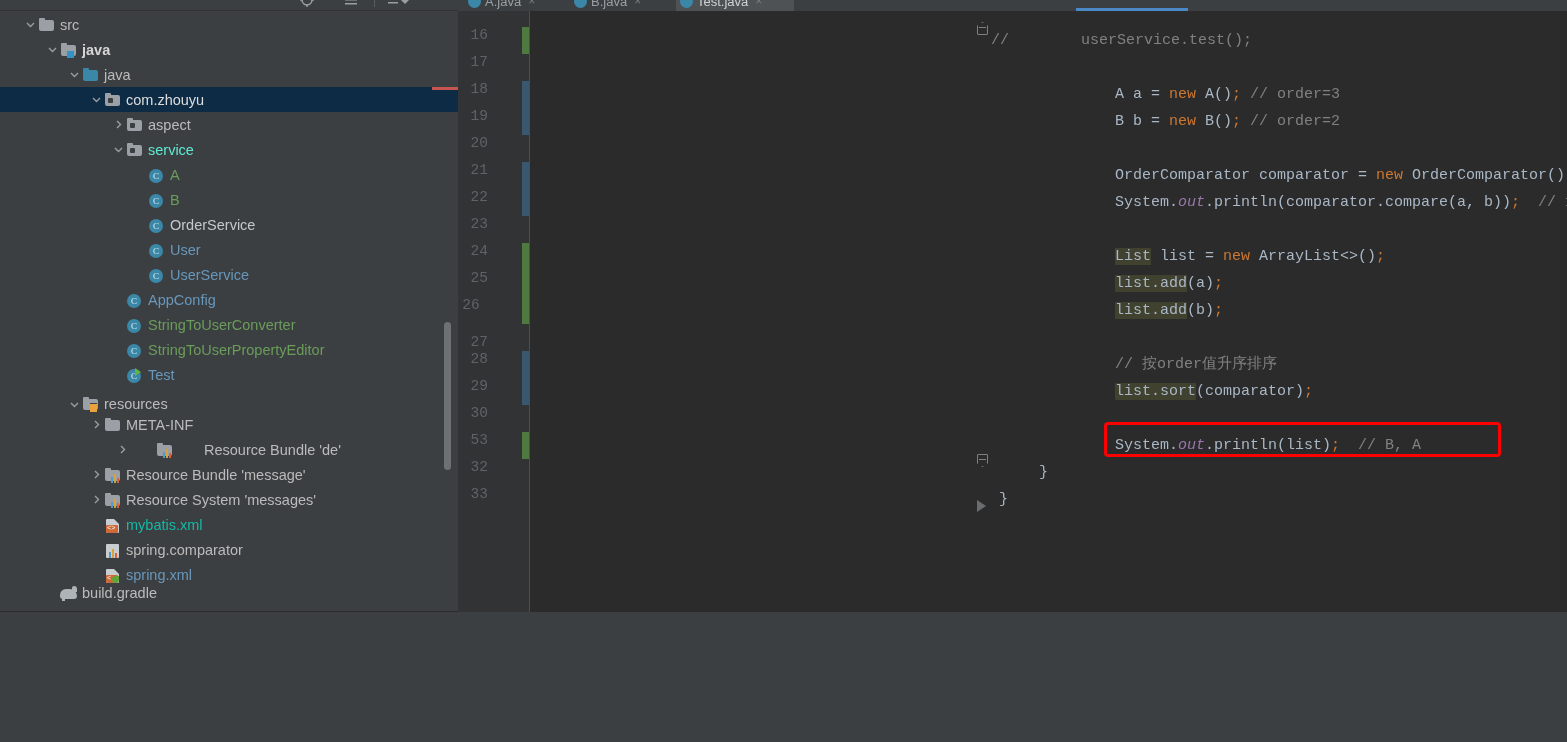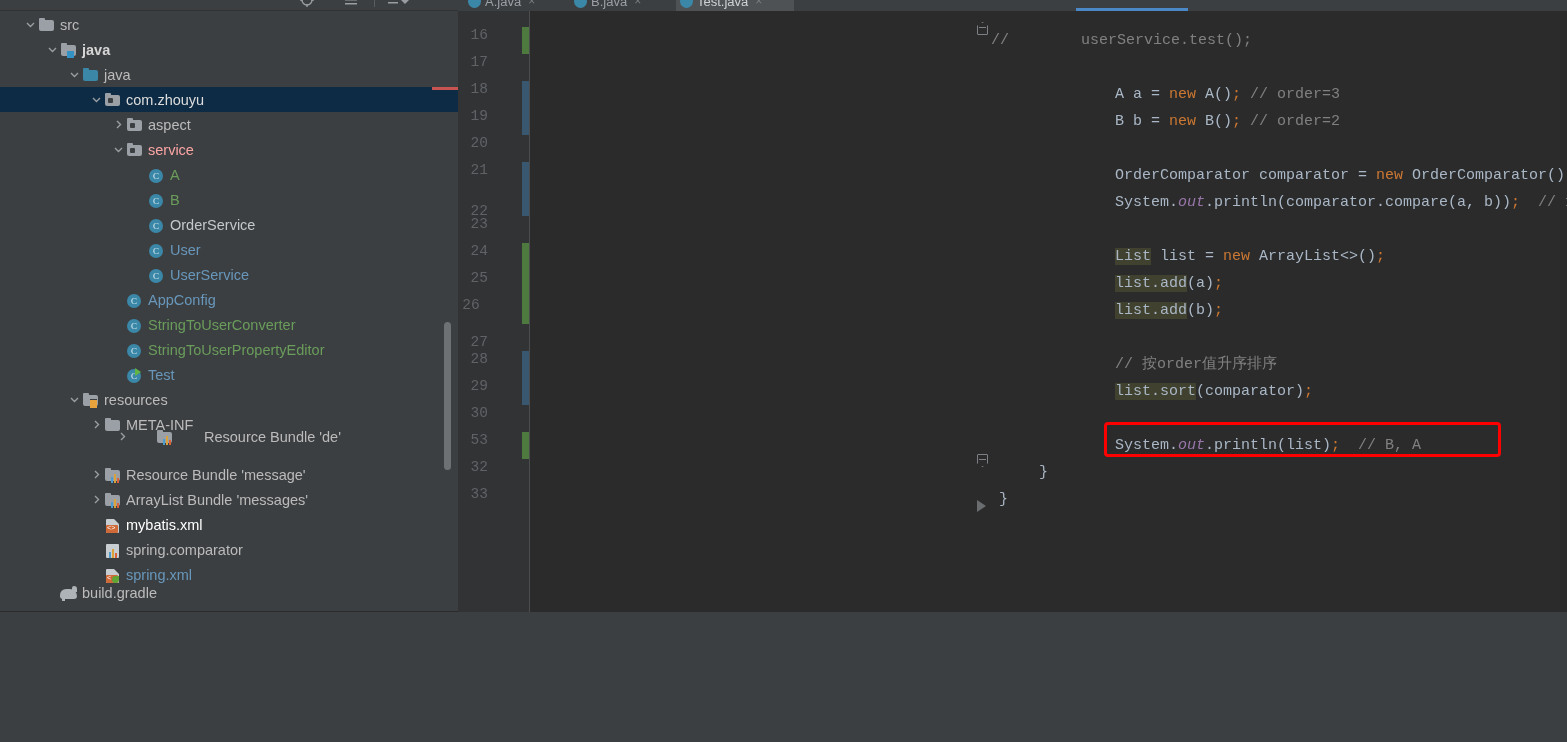--- a/index.html
+++ b/index.html
@@ -255,21 +255,21 @@
         <div class="tree-row" style="top: 137px;">
           <span style="display:inline-block;width:110px"></span>
           <span class="tw">
             <svg width="9" height="9" viewBox="0 0 9 9">
               <path d="M1 3l3.5 3.5L8 3" fill="none" stroke="currentColor" stroke-width="1.4"></path>
             </svg>
           </span>
           <span class="ficon">
             <span class="fold-pkg"></span>
           </span>
-          <span class="lbl" style="color:#fca5a5">service</span>
+          <span class="lbl" style="color:#5eead4">service</span>
         </div>
         <div class="tree-row" style="top: 162px;">
           <span style="display:inline-block;width:132px"></span>
           <span class="tw empty"></span>
           <span class="ficon">
             <span class="cls">C</span>
           </span>
           <span class="lbl" style="color:#6a9c5b">A</span>
         </div>
         <div class="tree-row" style="top: 187px;">
@@ -330,21 +330,21 @@
         </div>
         <div class="tree-row" style="top: 362px;">
           <span style="display:inline-block;width:110px"></span>
           <span class="tw empty"></span>
           <span class="ficon">
             <span class="cls">C</span>
             <span class="runbadge"></span>
           </span>
           <span class="lbl" style="color:#6897bb">Test</span>
         </div>
-        <div class="tree-row" style="top: 387px;">
+        <div class="tree-row" style="top: 387px; align-items: flex-end;">
           <span style="display:inline-block;width:66px"></span>
           <span class="tw">
             <svg width="9" height="9" viewBox="0 0 9 9">
               <path d="M1 3l3.5 3.5L8 3" fill="none" stroke="currentColor" stroke-width="1.4"></path>
             </svg>
           </span>
           <span class="ficon">
             <span class="fold-gray"></span>
             <span class="fold-resbadge"></span>
           </span>
@@ -355,21 +355,21 @@
           <span class="tw">
             <svg width="9" height="9" viewBox="0 0 9 9">
               <path d="M3 1l3.5 3.5L3 8" fill="none" stroke="currentColor" stroke-width="1.4"></path>
             </svg>
           </span>
           <span class="ficon">
             <span class="fold-gray"></span>
           </span>
           <span class="lbl" style="color:#bbbbbb">META-INF</span>
         </div>
-        <div class="tree-row" style="top: 424px; gap: 26px;">
+        <div class="tree-row" style="top: 437px; gap: 26px;">
           <span style="display:inline-block;width:88px"></span>
           <span class="tw">
             <svg width="9" height="9" viewBox="0 0 9 9">
               <path d="M3 1l3.5 3.5L3 8" fill="none" stroke="currentColor" stroke-width="1.4"></path>
             </svg>
           </span>
           <span class="ficon">
             <span class="fold-gray"></span>
             <span class="fold-bundlebadge">
               <span class="bb1"></span>
@@ -404,32 +404,32 @@
             </svg>
           </span>
           <span class="ficon">
             <span class="fold-gray"></span>
             <span class="fold-bundlebadge">
               <span class="bb1"></span>
               <span class="bb2"></span>
               <span class="bb3"></span>
             </span>
           </span>
-          <span class="lbl" style="color:#bbbbbb">ArrayList Bundle 'messages'</span>
+          <span class="lbl" style="color:#bbbbbb">Resource System 'messages'</span>
         </div>
         <div class="tree-row" style="top: 512px;">
           <span style="display:inline-block;width:88px"></span>
           <span class="tw empty"></span>
           <span class="ficon">
             <span class="xmlf"></span>
             <span class="xmlbadge">
               <span>&lt;&gt;</span>
             </span>
           </span>
-          <span class="lbl" style="color:#ffffff">mybatis.xml</span>
+          <span class="lbl" style="color:#14b8a6">mybatis.xml</span>
         </div>
         <div class="tree-row" style="top: 537px;">
           <span style="display:inline-block;width:88px"></span>
           <span class="tw empty"></span>
           <span class="ficon">
             <span class="propf"></span>
             <span class="fold-bundlebadge" style="left:5px;top:6px">
               <span class="bb1"></span>
               <span class="bb2"></span>
               <span class="bb3"></span>
@@ -485,21 +485,21 @@
         <div class="lineno" style="top: 16px;">16</div>
         <div class="vcsbar vcs-add" style="top: 16px; height: 27px;"></div>
         <div class="lineno" style="top: 43px;">17</div>
         <div class="lineno" style="top: 70px;">18</div>
         <div class="vcsbar vcs-mod" style="top: 70px; height: 27px;"></div>
         <div class="lineno" style="top: 97px;">19</div>
         <div class="vcsbar vcs-mod" style="top: 97px; height: 27px;"></div>
         <div class="lineno" style="top: 124px;">20</div>
         <div class="lineno" style="top: 151px;">21</div>
         <div class="vcsbar vcs-mod" style="top: 151px; height: 27px;"></div>
-        <div class="lineno" style="top: 178px; margin-top: 14px;">22</div>
+        <div class="lineno" style="top: 178px;">22</div>
         <div class="vcsbar vcs-mod" style="top: 178px; height: 27px;"></div>
         <div class="lineno" style="top: 205px;">23</div>
         <div class="lineno" style="top: 232px;">24</div>
         <div class="vcsbar vcs-add" style="top: 232px; height: 27px;"></div>
         <div class="lineno" style="top: 259px;">25</div>
         <div class="vcsbar vcs-add" style="top: 259px; height: 27px;"></div>
         <div class="lineno" style="top: 286px; text-align: center;">26</div>
         <div class="vcsbar vcs-add" style="top: 286px; height: 27px;"></div>
         <div class="lineno" style="top: 323px;">27</div>
         <div class="lineno" style="top: 340px;">28</div>

